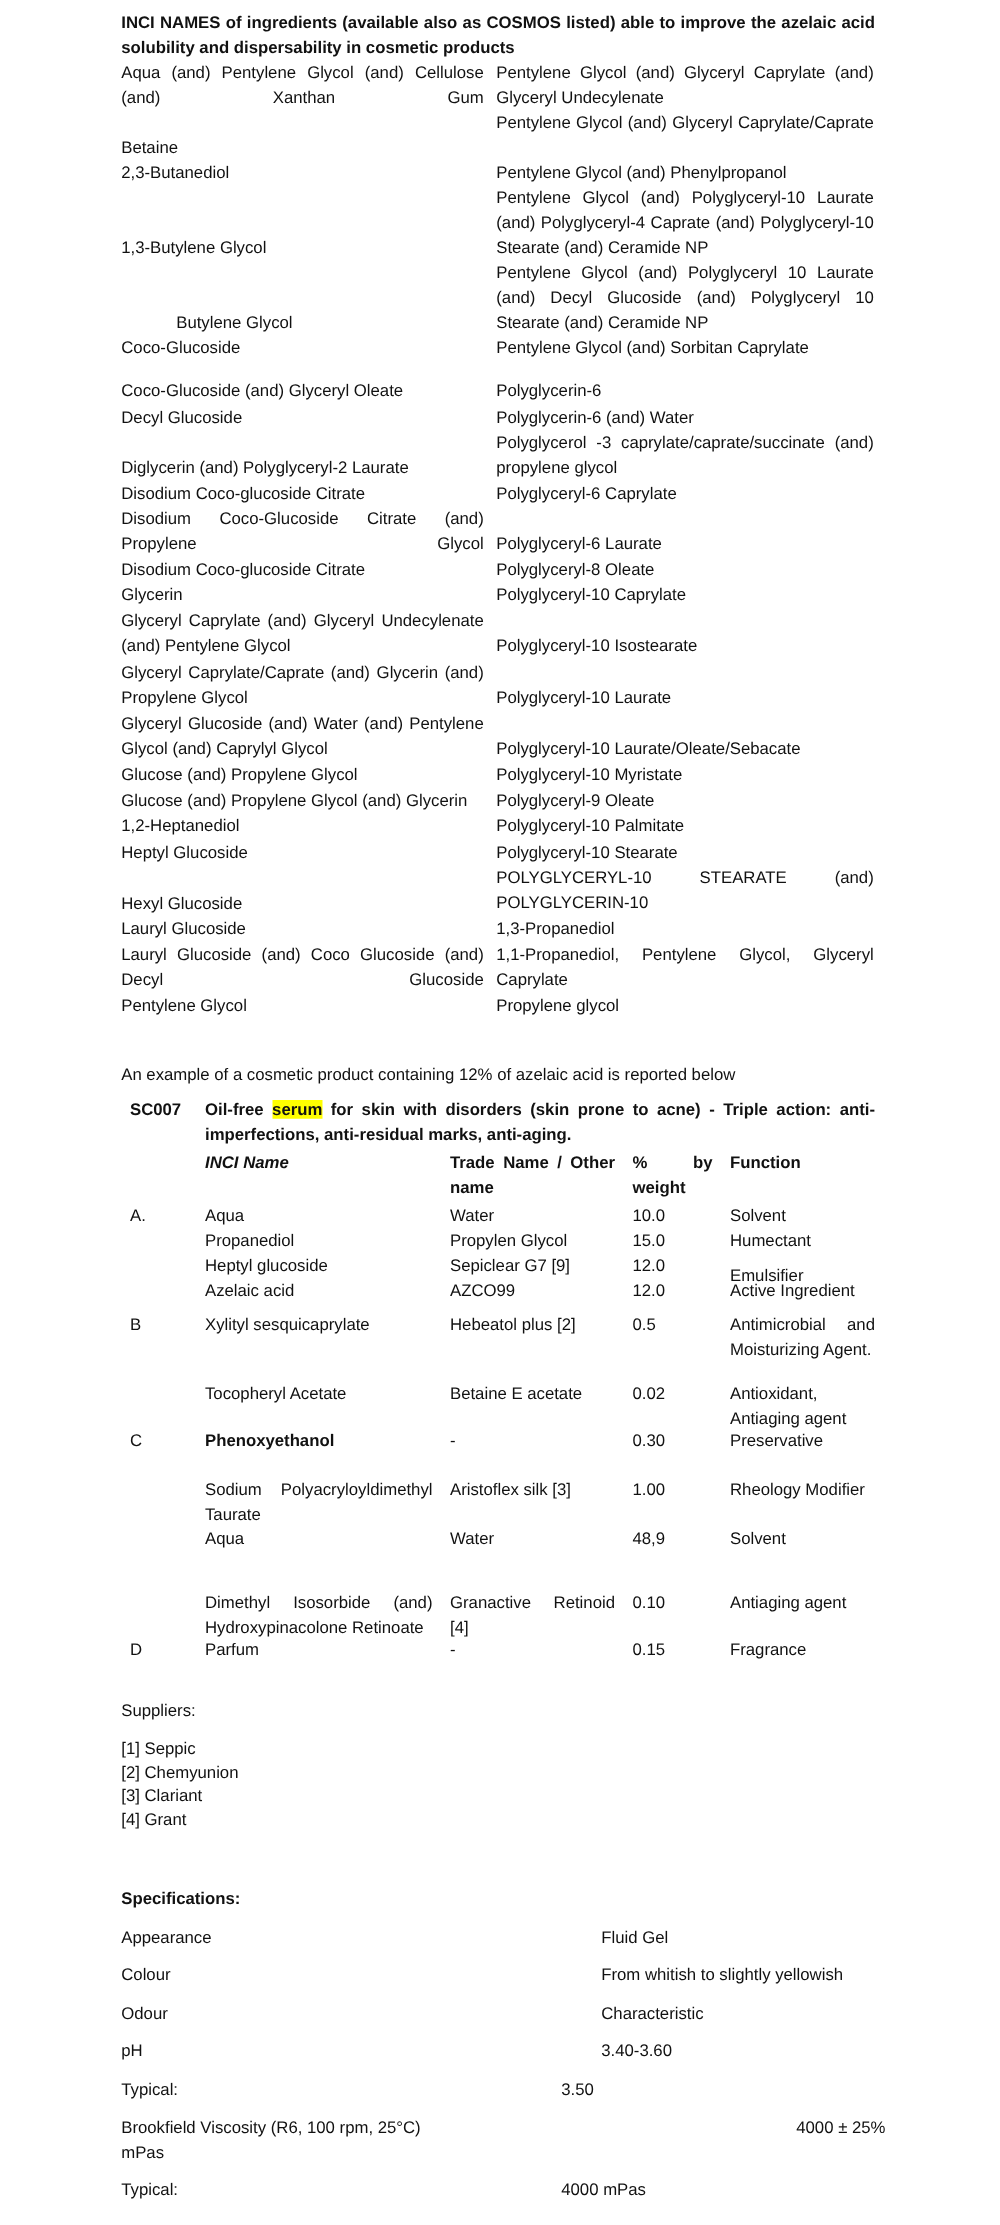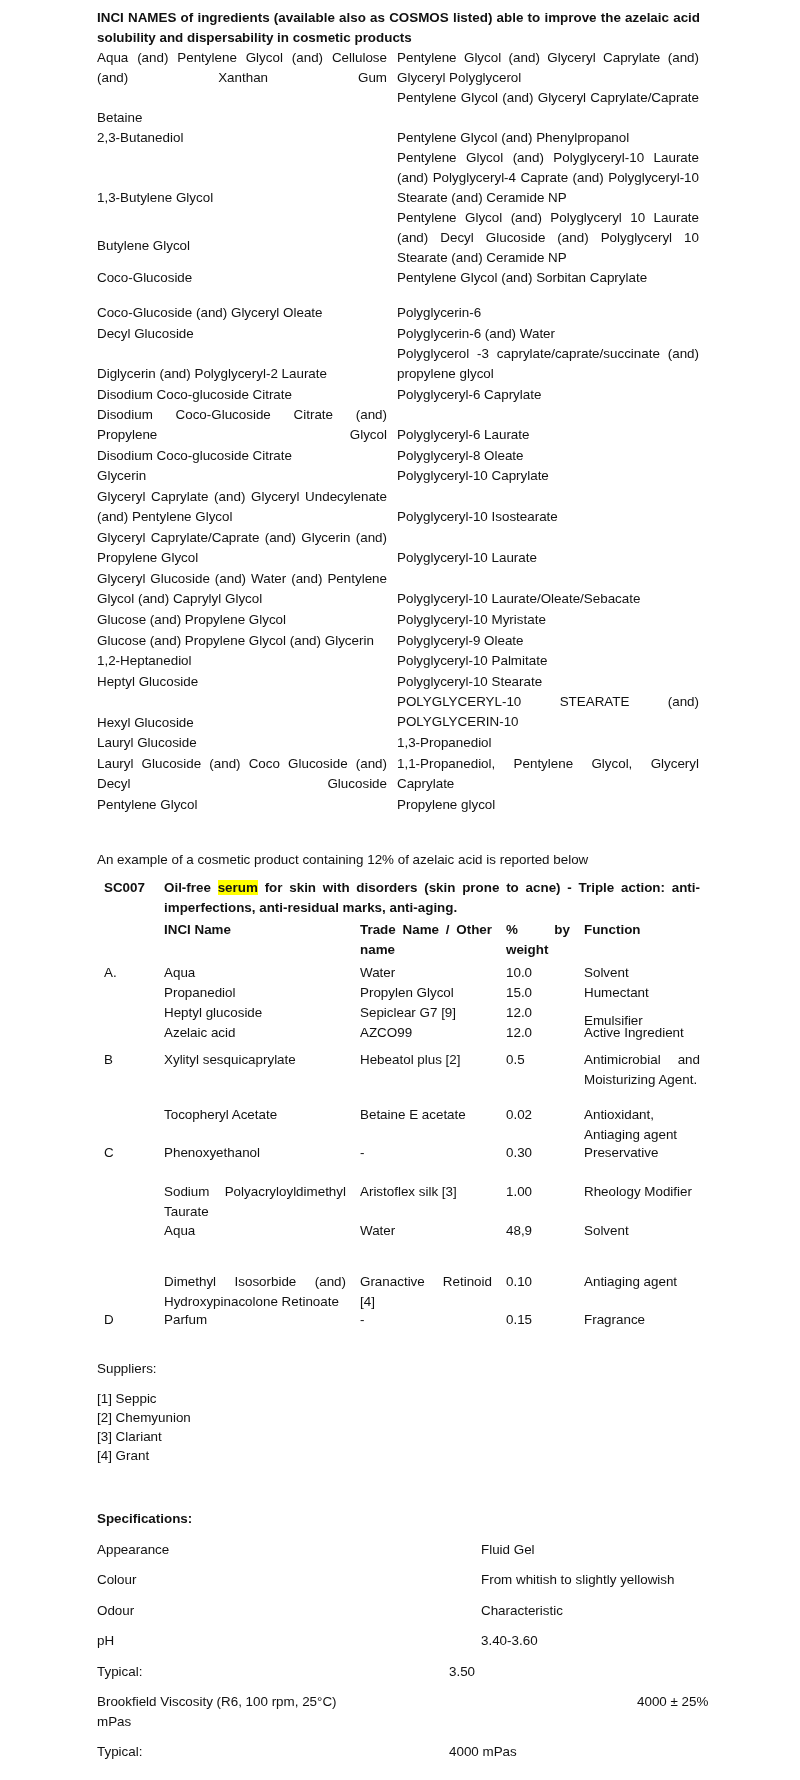--- a/index.html
+++ b/index.html
@@ -15,42 +15,42 @@
 </style>
 </head>
 <body>
 
 <div class="abs bold just" style="left:97px; top:8px; width:603px;">INCI NAMES of ingredients (available also as COSMOS listed) able to improve the azelaic acid solubility and dispersability in cosmetic products</div>
 
 <div class="abs col-l justfull" style="top:48px;">Aqua (and) Pentylene Glycol (and) Cellulose (and) Xanthan Gum</div>
 <div class="abs col-l" style="top:108px;">Betaine</div>
 <div class="abs col-l" style="top:128px;">2,3-Butanediol</div>
 <div class="abs col-l" style="top:188px;">1,3-Butylene Glycol</div>
-<div class="abs col-l" style="top:236px;">Butylene Glycol</div>
+<div class="abs col-l" style="top:248px;margin-left:44px;">Butylene Glycol</div>
 <div class="abs col-l" style="top:268px;">Coco-Glucoside</div>
 <div class="abs col-l" style="top:303px;">Coco-Glucoside (and) Glyceryl Oleate</div>
 <div class="abs col-l" style="top:324px;">Decyl Glucoside</div>
 <div class="abs col-l" style="top:364px;">Diglycerin (and) Polyglyceryl-2 Laurate</div>
 <div class="abs col-l" style="top:385px;">Disodium Coco-glucoside Citrate</div>
 <div class="abs col-l justfull" style="top:405px;">Disodium Coco-Glucoside Citrate (and) Propylene Glycol</div>
 <div class="abs col-l" style="top:446px;">Disodium Coco-glucoside Citrate</div>
 <div class="abs col-l" style="top:466px;">Glycerin</div>
 <div class="abs col-l just" style="top:487px;">Glyceryl Caprylate (and) Glyceryl Undecylenate (and) Pentylene Glycol</div>
 <div class="abs col-l just" style="top:528px;">Glyceryl Caprylate/Caprate (and) Glycerin (and) Propylene Glycol</div>
 <div class="abs col-l just" style="top:569px;">Glyceryl Glucoside (and) Water (and) Pentylene Glycol (and) Caprylyl Glycol</div>
 <div class="abs col-l" style="top:610px;">Glucose (and) Propylene Glycol</div>
 <div class="abs col-l" style="top:631px;">Glucose (and) Propylene Glycol (and) Glycerin</div>
 <div class="abs col-l" style="top:651px;">1,2-Heptanediol</div>
 <div class="abs col-l" style="top:672px;">Heptyl Glucoside</div>
 <div class="abs col-l" style="top:713px;">Hexyl Glucoside</div>
 <div class="abs col-l" style="top:733px;">Lauryl Glucoside</div>
 <div class="abs col-l justfull" style="top:754px;">Lauryl Glucoside (and) Coco Glucoside (and) Decyl Glucoside</div>
 <div class="abs col-l" style="top:795px;">Pentylene Glycol</div>
 
-<div class="abs col-r just" style="top:48px;">Pentylene Glycol (and) Glyceryl Caprylate (and) Glyceryl Polyglycerol</div>
+<div class="abs col-r just" style="top:48px;">Pentylene Glycol (and) Glyceryl Caprylate (and) Glyceryl Undecylenate</div>
 <div class="abs col-r justfull" style="top:88px;">Pentylene Glycol (and) Glyceryl Caprylate/Caprate</div>
 <div class="abs col-r" style="top:128px;">Pentylene Glycol (and) Phenylpropanol</div>
 <div class="abs col-r just" style="top:148px;">Pentylene Glycol (and) Polyglyceryl-10 Laurate (and) Polyglyceryl-4 Caprate (and) Polyglyceryl-10 Stearate (and) Ceramide NP</div>
 <div class="abs col-r just" style="top:208px;">Pentylene Glycol (and) Polyglyceryl 10 Laurate (and) Decyl Glucoside (and) Polyglyceryl 10 Stearate (and) Ceramide NP</div>
 <div class="abs col-r" style="top:268px;">Pentylene Glycol (and) Sorbitan Caprylate</div>
 <div class="abs col-r" style="top:303px;">Polyglycerin-6</div>
 <div class="abs col-r" style="top:324px;">Polyglycerin-6 (and) Water</div>
 <div class="abs col-r just" style="top:344px;">Polyglycerol -3 caprylate/caprate/succinate (and) propylene glycol</div>
 <div class="abs col-r" style="top:385px;">Polyglyceryl-6 Caprylate</div>
 <div class="abs col-r" style="top:425px;">Polyglyceryl-6 Laurate</div>
@@ -66,21 +66,21 @@
 <div class="abs col-r justfull" style="top:692px;">POLYGLYCERYL-10 STEARATE (and) POLYGLYCERIN-10</div>
 <div class="abs col-r" style="top:733px;">1,3-Propanediol</div>
 <div class="abs col-r justfull" style="top:754px;">1,1-Propanediol, Pentylene Glycol, Glyceryl Caprylate</div>
 <div class="abs col-r" style="top:795px;">Propylene glycol</div>
 
 <div class="abs" style="left:97px; top:850px;">An example of a cosmetic product containing 12% of azelaic acid is reported below</div>
 
 <div class="abs bold" style="left:104px; top:878px;">SC007</div>
 <div class="abs bold just" style="left:164px; top:878px; width:536px;"><span>Oil-free </span><span class="hl">serum</span><span> for skin with disorders (skin prone to acne) - Triple action: anti-imperfections, anti-residual marks, anti-aging.</span></div>
 
-<div class="abs bold" style="left:164px; top:920px;">INCI Name</div>
+<div class="abs bold" style="left:164px; top:920px;font-style:italic;">INCI Name</div>
 <div class="abs bold just" style="left:360px; top:920px; width:132px;">Trade Name / Other name</div>
 <div class="abs bold justfull" style="left:506px; top:920px; width:64px;">% by weight</div>
 <div class="abs bold" style="left:584px; top:920px;">Function</div>
 
 <div class="abs" style="left:104px; top:963px;">A.</div>
 <div class="abs" style="left:164px; top:963px;">Aqua</div>
 <div class="abs" style="left:360px; top:963px;">Water</div>
 <div class="abs" style="left:506px; top:963px;">10.0</div>
 <div class="abs" style="left:584px; top:963px;">Solvent</div>
 
@@ -104,21 +104,21 @@
 <div class="abs" style="left:360px; top:1050px;">Hebeatol plus [2]</div>
 <div class="abs" style="left:506px; top:1050px;">0.5</div>
 <div class="abs just" style="left:584px; top:1050px; width:116px;">Antimicrobial and Moisturizing Agent.</div>
 
 <div class="abs" style="left:164px; top:1105px;">Tocopheryl Acetate</div>
 <div class="abs" style="left:360px; top:1105px;">Betaine E acetate</div>
 <div class="abs" style="left:506px; top:1105px;">0.02</div>
 <div class="abs" style="left:584px; top:1105px; white-space:normal; width:116px;">Antioxidant, Antiaging agent</div>
 
 <div class="abs" style="left:104px; top:1143px;">C</div>
-<div class="abs" style="left:164px; top:1143px;">Phenoxyethanol</div>
+<div class="abs" style="left:164px; top:1143px;font-weight:bold;">Phenoxyethanol</div>
 <div class="abs" style="left:360px; top:1143px;">-</div>
 <div class="abs" style="left:506px; top:1143px;">0.30</div>
 <div class="abs" style="left:584px; top:1143px;">Preservative</div>
 
 <div class="abs just" style="left:164px; top:1182px; width:182px;">Sodium Polyacryloyldimethyl Taurate</div>
 <div class="abs" style="left:360px; top:1182px;">Aristoflex silk [3]</div>
 <div class="abs" style="left:506px; top:1182px;">1.00</div>
 <div class="abs" style="left:584px; top:1182px;">Rheology Modifier</div>
 
 <div class="abs" style="left:164px; top:1221px;">Aqua</div>

